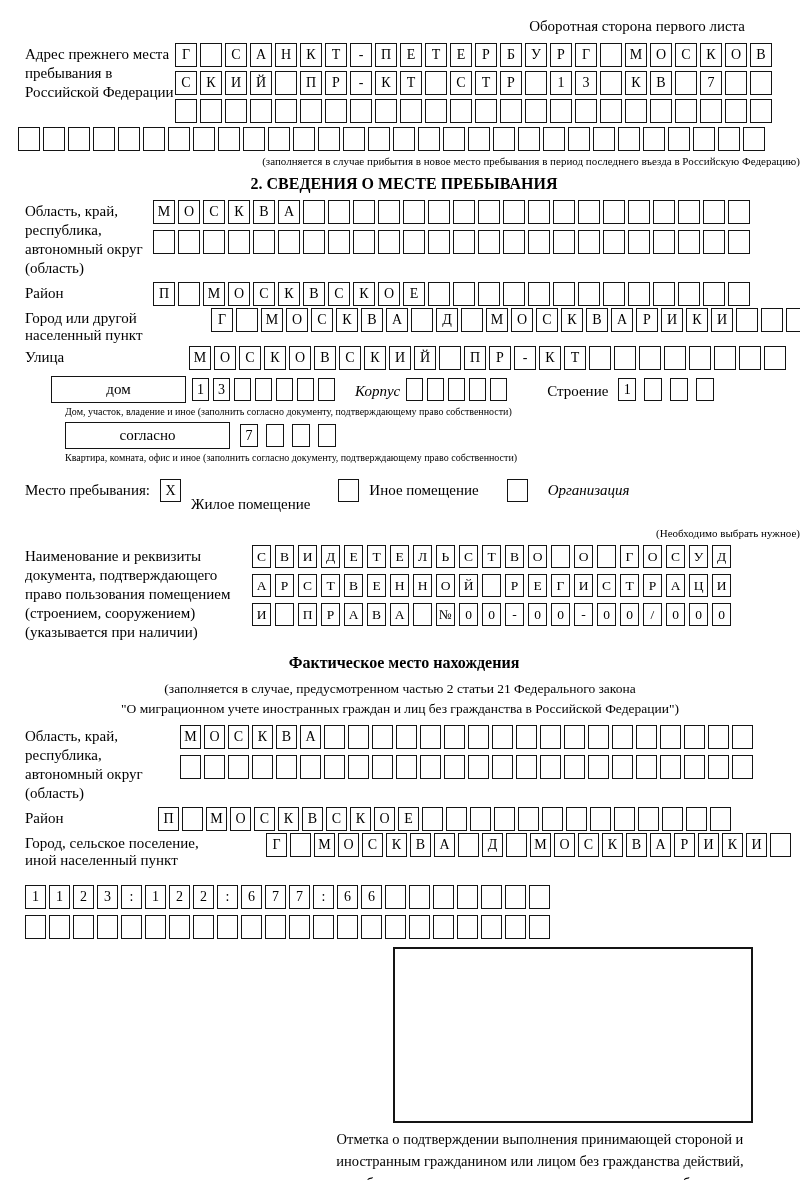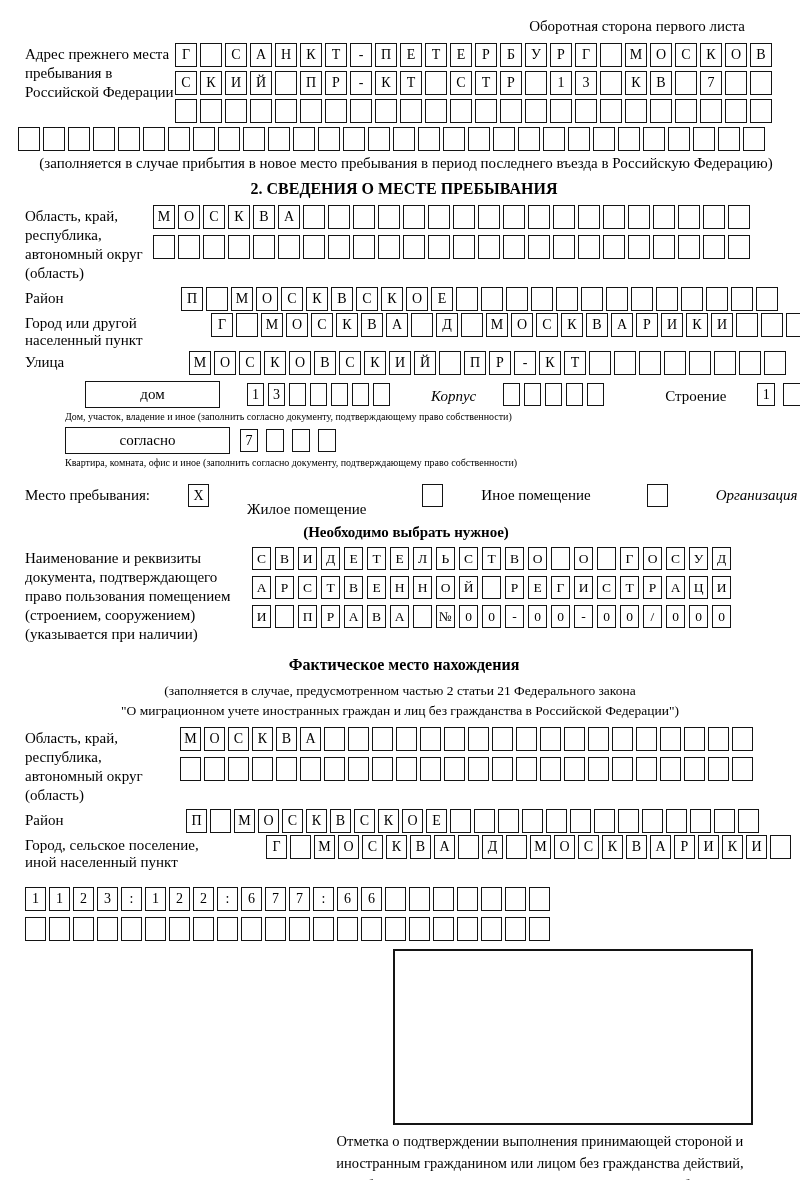--- a/index.html
+++ b/index.html
@@ -27,36 +27,36 @@
   }
   .cells.doc{ gap:4px; } .cells.doc .c{ width:17px; height:21px; font-size:13.5px; }
   .cells.act .c{ width:19px; }
   .cells.house{ gap:4px; } .cells.house .c{ width:15px; height:21px; }
   .cells.sparse{ gap:8px; } .cells.sparse .c{ width:16px; height:21px; }
   .cells.chk .c{ width:19px; height:21px; }
   .bigbox{
     border:1.6px solid #141414; height:25px; display:flex; align-items:center;
     justify-content:center; font-size:15px; background:#fff; flex:0 0 auto;
   }
-  .center-note{ text-align:center; font-size:15px; margin:4px 0 6px;padding-left:12px; }
+  .center-note{ text-align:right; font-size:11px; margin:4px 0 6px;padding-left:12px; }
   .sec-title{ text-align:center; font-weight:bold; font-size:16px; margin:8px 0 7px;padding-left:8px; }
   .sub-note{ text-align:center; font-size:13.5px; line-height:1.5; margin:2px 0 6px; }
   .small-cap{ font-size:10px; margin:3px 0 5px 65px; }
   .inline-lbl{ padding-top:3px; }
   .gap6{ margin-left:6px; } .gap10{ margin-left:10px; }
   .gap20{ margin-left:20px;font-style:italic; } .gap28{ margin-left:28px; } .gap40{ margin-left:40px; }
   .stamp-box{
     margin:8px 0 0 393px; width:356px; height:172px;
     border:2px solid #141414; background:#fff;
   }
   .stamp-cap{
     width:480px; margin:6px 0 0 300px; text-align:center;
     font-size:14.5px; line-height:1.5;
   }
-  .mt2{margin-top:2px;gap:36px;} .mt4{margin-top:4px;gap:28px;} .mt6{margin-top:6px;}
+  .mt2{margin-top:2px;gap:36px;} .mt4{margin-top:4px;} .mt6{margin-top:6px;}
   .mt8{margin-top:8px;} .mt12{margin-top:12px;}
   .rows-offset{ margin-top:14px; }
 </style>
 </head>
 <body>
 
 <div class="right-note">Оборотная сторона первого листа</div>
 
 <div class="frow mt8">
   <div class="lbl w150">Адрес прежнего места пребывания в Российской Федерации</div>
@@ -320,21 +320,21 @@
       <div class="c"></div>
       <div class="c"></div>
       <div class="c"></div>
       <div class="c"></div>
       <div class="c"></div>
       <div class="c"></div>
       <div class="c"></div>
     </div>
 </div>
 
-<div class="frow mt6" style="margin-left:85px; align-items:center;gap:21px;">
+<div class="frow mt6" style="margin-left:51px; align-items:center;">
   <div class="bigbox" style="width:133px;">дом</div>
   <div class="cells house gap6">
       <div class="c">1</div>
       <div class="c">3</div>
       <div class="c"></div>
       <div class="c"></div>
       <div class="c"></div>
       <div class="c"></div>
       <div class="c"></div>
     </div>
@@ -375,21 +375,21 @@
   <div class="inline-lbl gap10" style="padding-top:0;margin-top:28px;">Жилое помещение</div>
   <div class="cells chk gap28">
       <div class="c"></div>
     </div>
   <div class="inline-lbl gap10" style="padding-top:0;">Иное помещение</div>
   <div class="cells chk gap28">
       <div class="c"></div>
     </div>
   <div class="inline-lbl gap20" style="padding-top:0;">Организация</div>
 </div>
-<div class="center-note" style="margin-top:6px;font-weight:bold;">(Необходимо выбрать нужное)</div>
+<div class="center-note" style="margin-top:14px;">(Необходимо выбрать нужное)</div>
 
 <div class="frow mt6">
   <div class="lbl w227">Наименование и реквизиты документа, подтверждающего право пользования помещением (строением, сооружением) (указывается при наличии)</div>
   <div class="rows g6">
     <div class="cells doc">
         <div class="c">С</div>
         <div class="c">В</div>
         <div class="c">И</div>
         <div class="c">Д</div>
         <div class="c">Е</div>

